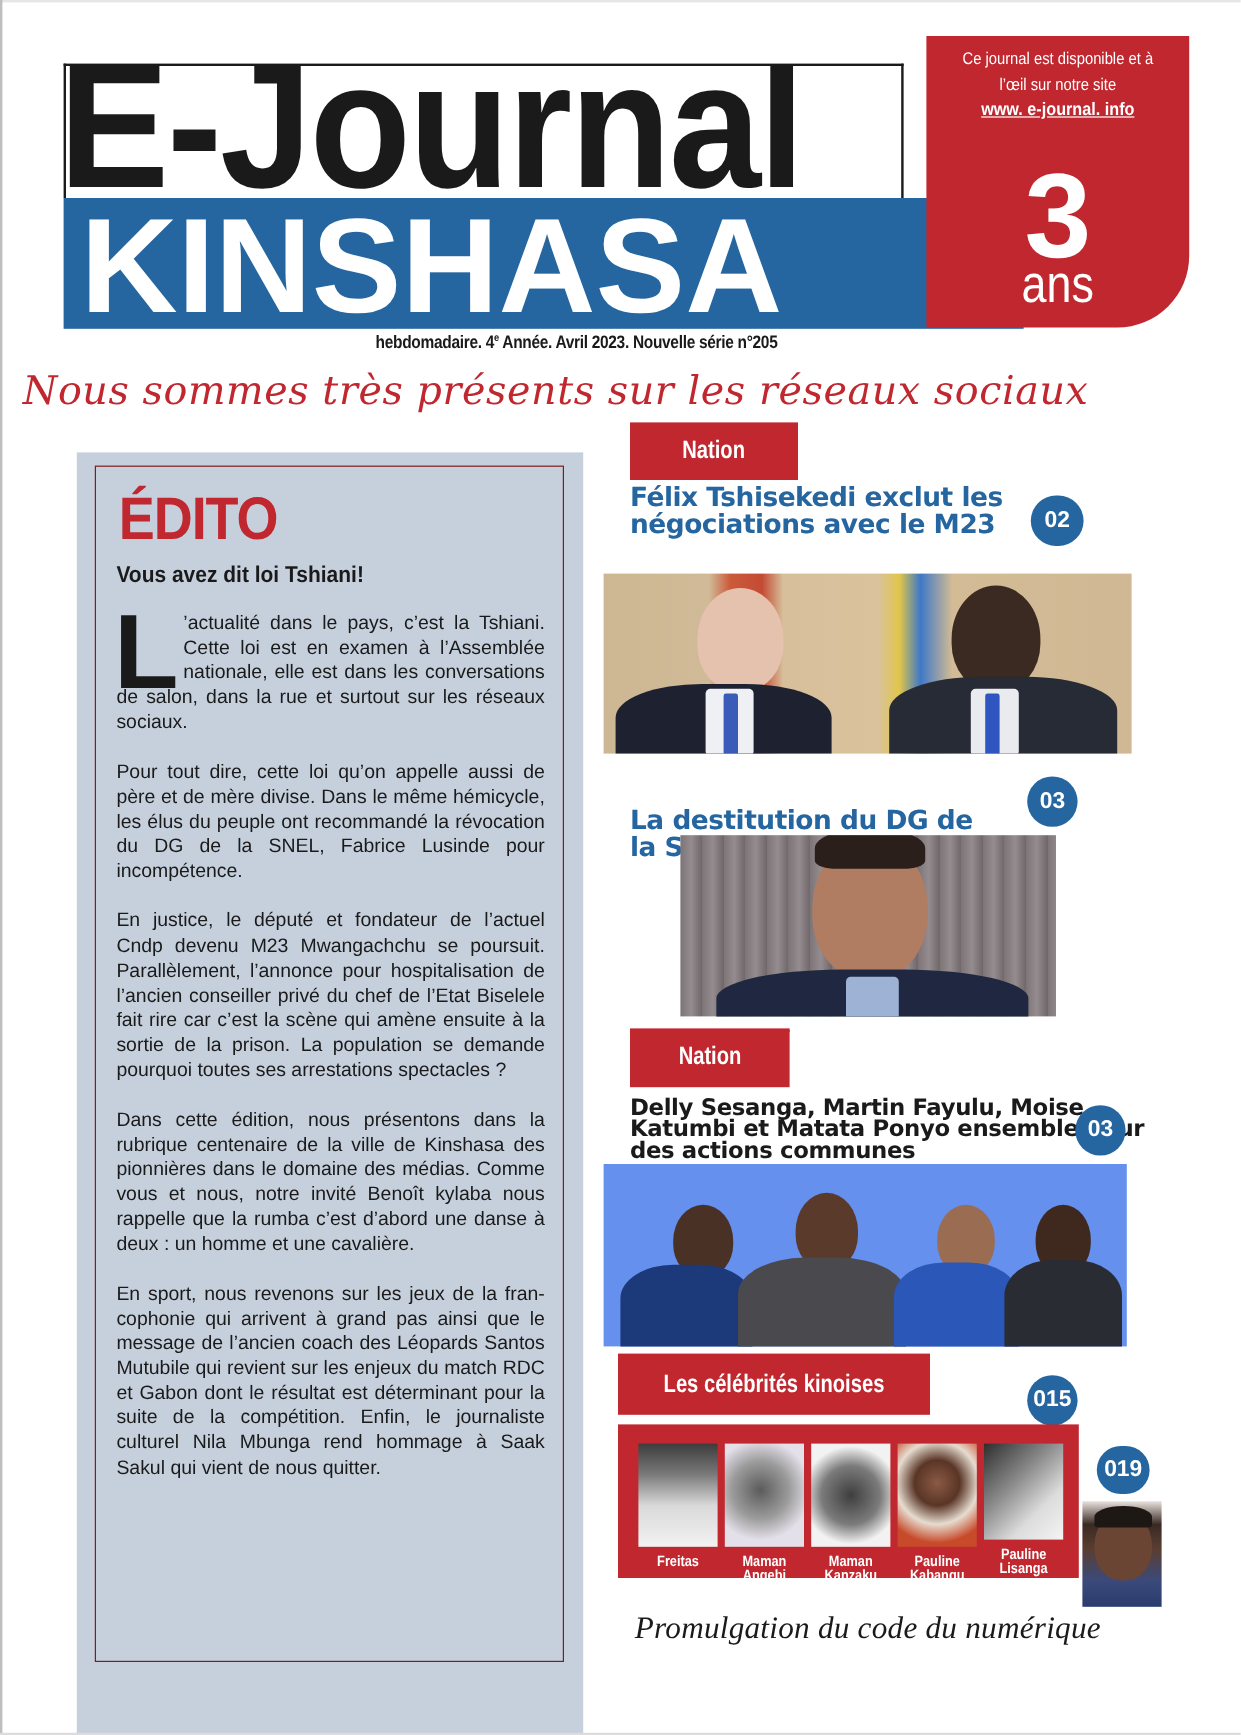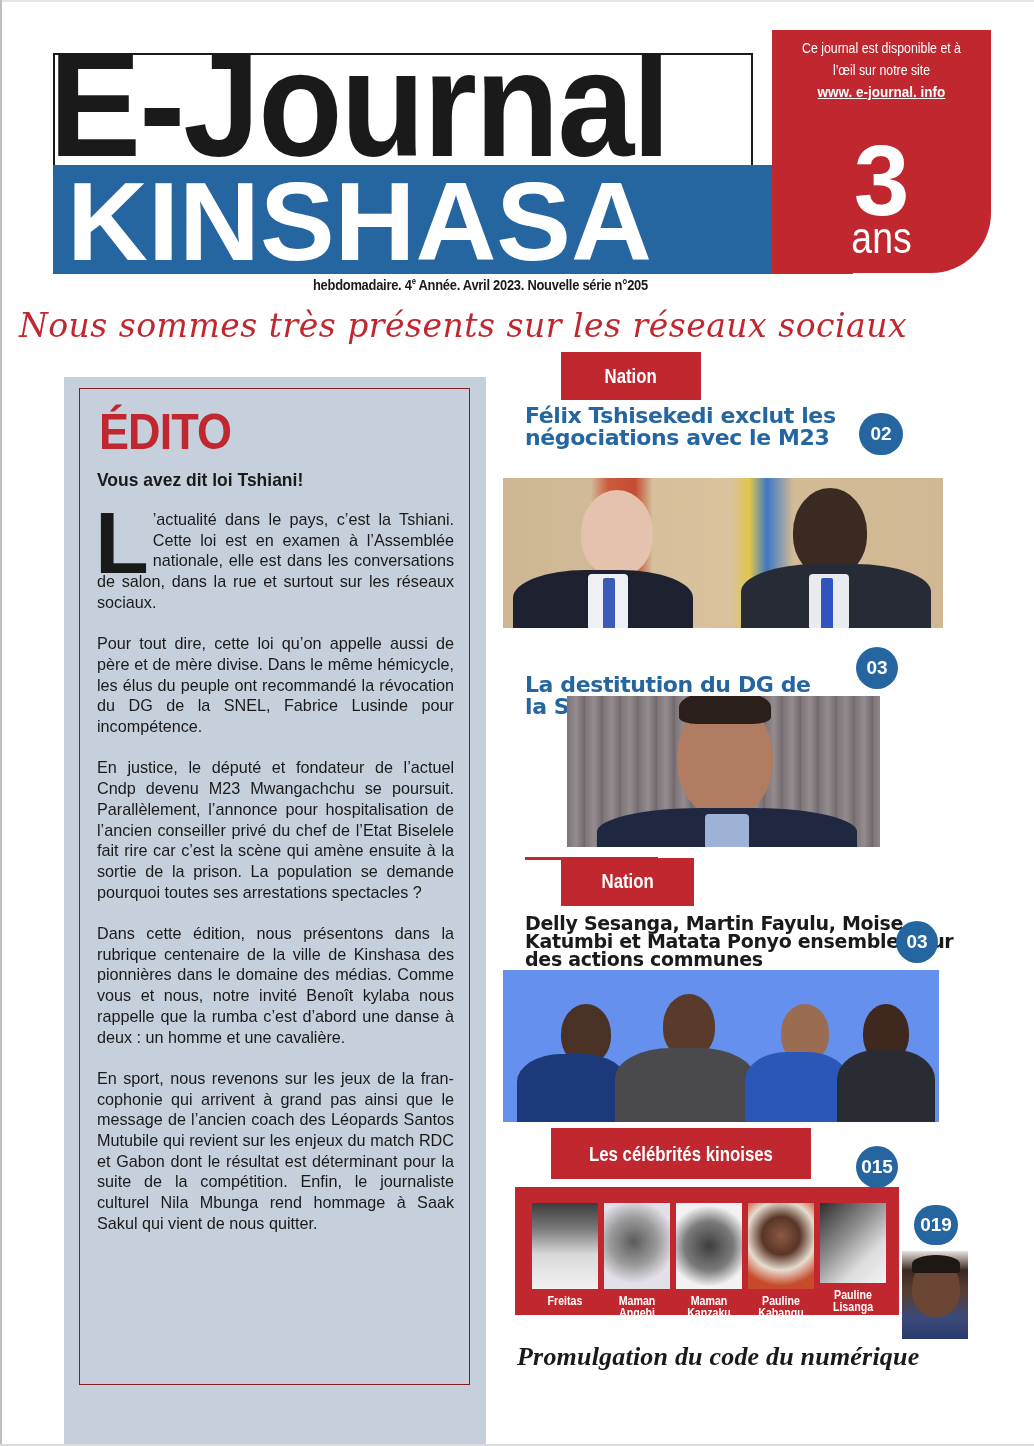--- a/index.html
+++ b/index.html
@@ -43,21 +43,21 @@
     transform: scaleX(0.9); transform-origin: left top; letter-spacing: -1px; }
   .edito-sub { position: absolute; left: 17px; top: 80px; font-size: 19px; font-weight: 700; color: #1a1a1a;
     transform: scaleX(0.92); transform-origin: left top; white-space: nowrap; }
   .edito-body { position: absolute; left: 17px; top: 120px; width: 357px; font-size: 16.2px; line-height: 20.7px;
     text-align: justify; color: #1a1a1a; }
   .edito-body p { margin-bottom: 20.7px; hyphens: manual; }
   .dropcap { float: left; font-size: 88px; line-height: 64px; font-weight: 700; margin: 2px 4px -4px -2px; color: #1a1a1a; }
 
   
   .tag-red { position: absolute; background: #c0272f; color: #fff; font-weight: 700; text-align: center;
-    transform-origin: left top; margin-left: 36px; }
+    transform-origin: left top; }
   .tag-red span { display: inline-block; transform: scaleX(0.8); }
   .pagebox { position: absolute; background: #2566a0; color: #fff; font-weight: 700; font-size: 19px;
     display: flex; align-items: center; justify-content: center; border-radius: 21px; }
   .headline-blue { position: absolute; color: #2566a0; font-weight: 700; font-family: "DejaVu Sans", sans-serif;
     font-size: 22px; line-height: 22px; letter-spacing: -0.4px; white-space: nowrap; }
   .headline-dark { position: absolute; color: #1a1a1a; font-weight: 700; font-family: "DejaVu Sans", sans-serif;
     font-size: 19px; line-height: 18px; letter-spacing: -0.3px; white-space: nowrap; }
 
   .photo { position: absolute; overflow: hidden; }
   .photo-1 { left: 503px; top: 478px; width: 440px; height: 150px;
@@ -67,22 +67,22 @@
   .photo-3 { left: 503px; top: 970px; width: 436px; height: 152px; background: #6690ee; }
   .person { position: absolute; }
   .head { position: absolute; border-radius: 50% 50% 45% 45%; }
   .body-suit { position: absolute; border-radius: 40% 40% 0 0; }
 
   .celeb-panel { position: absolute; left: 515px; top: 1187px; width: 384px; height: 128px; background: #c0272f; }
   .celeb { position: absolute; top: 16px; width: 66px; }
   .celeb .pic { width: 66px; height: 86px; }
   .celeb .name { margin-top: 6px; text-align: center; color: #fff; font-weight: 700; font-size: 12.5px; line-height: 12px;
     transform: scaleX(0.85); }
-  .promu { position: absolute; left: 517px; top: 1342px; font-family: "Liberation Serif", serif; font-style: italic;
-    font-weight: 700; font-size: 26px; color: #1a1a1a; white-space: nowrap; letter-spacing: 0.2px; }
+  .promu { position: absolute; left: 529px; top: 1342px; font-family: "Liberation Serif", serif; font-style: italic;
+    font-weight: 400; font-size: 26px; color: #1a1a1a; white-space: nowrap; letter-spacing: 0.2px; }
 </style>
 </head>
 <body>
 
 <div class="page-top"></div>
 <div class="page-edge"></div>
 
 <header>
   <div class="mast-black">
     <div class="title">E-Journal</div>

